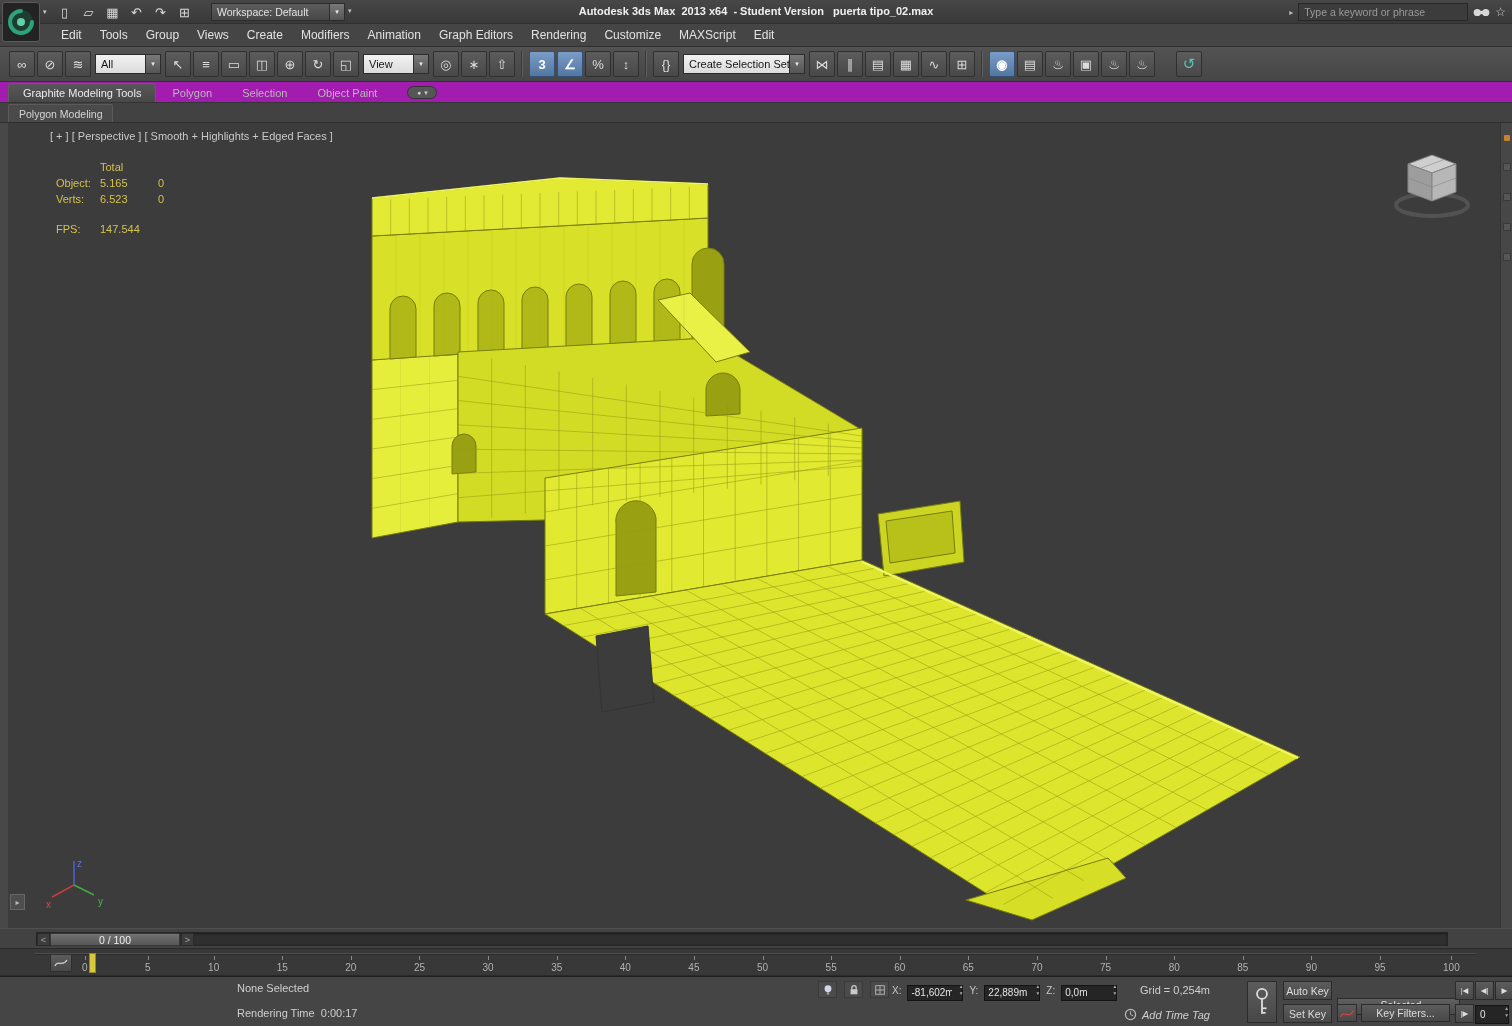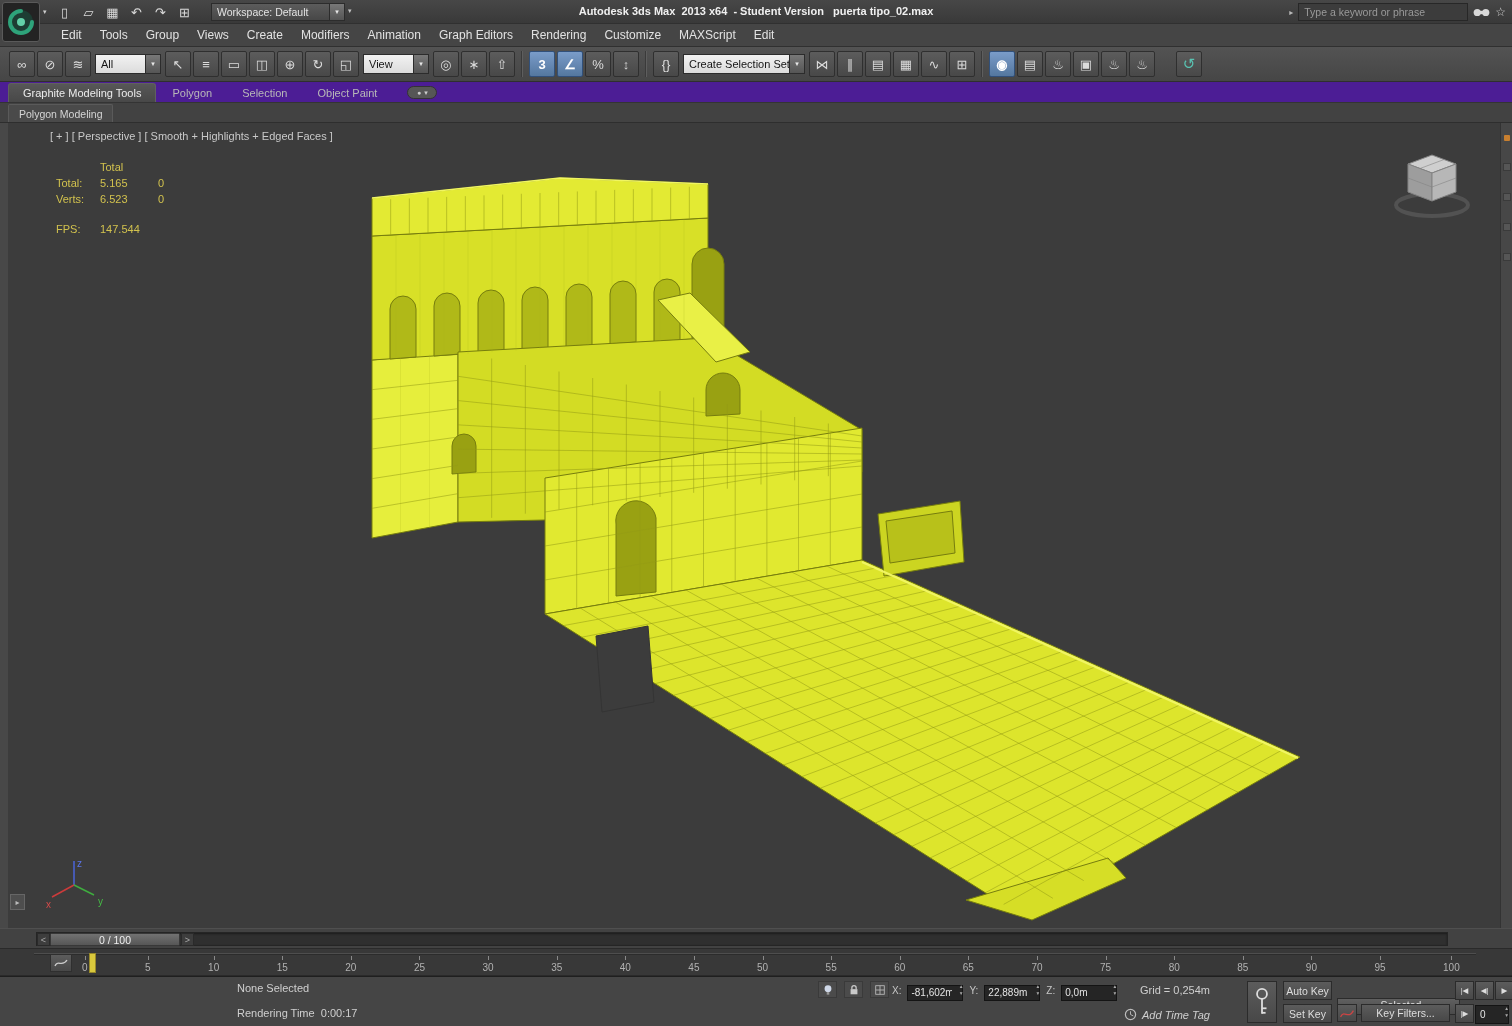--- a/index.html
+++ b/index.html
@@ -47,21 +47,21 @@
   .dd { height:20px; display:flex; align-items:center; border:1px solid #2c2c2c; margin:0 3px;
     background:linear-gradient(#f2f2f2,#dcdcdc); color:#151515; font-size:11px; flex:none; }
   .dd.dark { background:linear-gradient(#5c5c5c,#474747); color:#e3e3e3; }
   .dd-text { padding-left:5px; flex:1; white-space:nowrap; overflow:hidden; }
   .dd-arr { width:15px; align-self:stretch; background:linear-gradient(#787878,#555555); color:#e8e8e8;
     font-size:7px; display:flex; align-items:center; justify-content:center; border-left:1px solid #2c2c2c; }
   .w64 { width:66px; } .w122 { width:122px; }
   .cloud { margin-left:20px; color:#59c2b1; font-size:15px; }
 
   
-  .ribbontabs { position:absolute; left:0; top:82px; width:1512px; height:21px; background:#4c1d95;
+  .ribbontabs { position:absolute; left:0; top:82px; width:1512px; height:21px; background:#a21caf;
     border-bottom:1px solid #343434; display:flex; align-items:flex-end; padding-left:8px; }
   .rtabs { display:flex; align-items:flex-end; gap:2px; }
   .rtab { height:19px; padding:0 14px; font-size:11px; color:#b8b8b8; display:flex; align-items:center; }
   .rtab.active { background:linear-gradient(#575757,#484848); border:1px solid #606060; border-bottom:none;
     border-radius:3px 3px 0 0; color:#ececec; }
   .ribbon-toggle { margin:0 0 3px 16px; width:30px; height:13px; border-radius:7px; background:#565656;
     border:1px solid #333333; color:#cccccc; font-size:7px; display:flex; align-items:center; justify-content:center; gap:3px; }
   .ribbonrow { position:absolute; left:0; top:103px; width:1512px; height:20px; background:#424242;
     border-bottom:1px solid #2e2e2e; display:flex; align-items:flex-end; }
   .ptab { margin-left:8px; height:18px; padding:0 10px; background:#4a4a4a; border:1px solid #5a5a5a;
@@ -493,21 +493,21 @@
   </svg>
 
   <div class="vp-label">[ + ] [ Perspective ] [ Smooth + Highlights + Edged Faces ]</div>
 
   <div class="vp-stats">
     <div class="sr">
         <span class="sc1"></span>
         <span class="sc2">Total</span>
       </div>
     <div class="sr">
-      <span class="sc1">Total:</span>
+      <span class="sc1">Object:</span>
       <span class="sc2">5.165</span>
       <span class="sc3">0</span>
     </div>
     <div class="sr">
       <span class="sc1">Verts:</span>
       <span class="sc2">6.523</span>
       <span class="sc3">0</span>
     </div>
     <div class="sr fps-row">
       <span class="sc1">FPS:</span>

